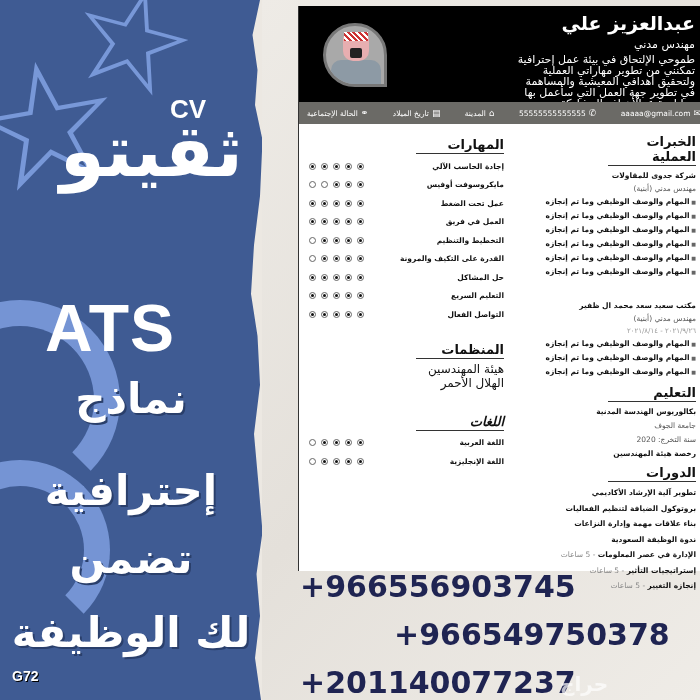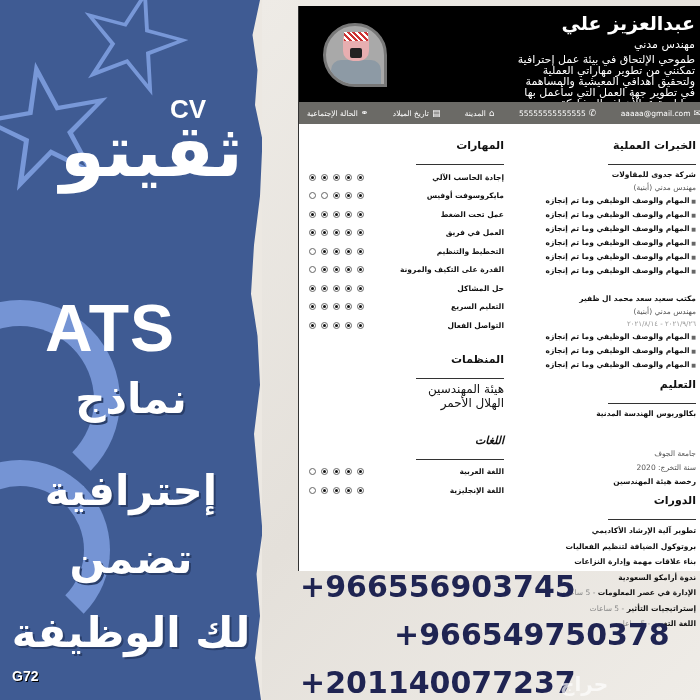--- a/index.html
+++ b/index.html
@@ -33,21 +33,21 @@
   .avatar .ghutra { position: absolute; left: 18px; top: 6px; width: 24px; height: 9px; background: repeating-linear-gradient(45deg,#c33 0 2px,#fff 2px 4px); }
   .avatar .body { position: absolute; left: 5px; top: 34px; width: 50px; height: 30px; background: #8d9aa5; border-radius: 10px 10px 0 0; }
   .avatar .face { position: absolute; left: 24px; top: 22px; width: 12px; height: 10px; background: #222; border-radius: 2px; }
 
   .contact-bar { position: absolute; left: 0; top: 96px; width: 410px; height: 22px; background: #6b6a66; color: #fff; display: flex; justify-content: space-between; align-items: center; padding: 0 8px; font-size: 7.5px; }
   .contact-item { display: flex; align-items: center; gap: 3px; }
   .ci-icon { font-size: 9px; }
 
   .col-right { position: absolute; right: 12px; top: 128px; width: 190px; }
   .col-left { position: absolute; left: 10px; top: 128px; width: 195px; }
-  .sec-title { font-size: 11px; font-weight: bold; color: #111; border-bottom: 1.5px solid #333; display: inline-block; padding-bottom: 12px; margin-bottom: 3px; width: 88px; }
+  .sec-title { font-size: 13px; font-weight: bold; color: #111; border-bottom: 1.5px solid #333; display: inline-block; padding-bottom: 1px; margin-bottom: 3px; width: 88px; }
   .row-bold { font-size: 7.5px; font-weight: bold; color: #111; line-height: 13px; }
   .row-sub { font-size: 7.5px; color: #555; line-height: 13px; }
   .row-date { font-size: 7px; color: #999; line-height: 12px; }
   .bullet { font-size: 7.5px; font-weight: bold; color: #111; line-height: 14px; }
   .bullet::before { content: "■ "; font-size: 5px; color: #666; }
   .course { font-size: 7.5px; font-weight: bold; color: #111; line-height: 15.5px; }
   .course .hours { font-weight: normal; color: #888; }
 
   .skill-row { display: flex; justify-content: space-between; align-items: center; height: 18.5px; }
   .skill-label { font-size: 7.5px; font-weight: bold; color: #111; }
@@ -123,41 +123,41 @@
   <div class="col-right">
     <div class="sec-title">الخبرات العملية</div>
     <div class="row-bold">شركة جدوى للمقاولات</div>
     <div class="row-sub">مهندس مدني (أبنية)</div>
     <div class="bullet">المهام والوصف الوظيفي وما تم إنجازه</div>
     <div class="bullet">المهام والوصف الوظيفي وما تم إنجازه</div>
     <div class="bullet">المهام والوصف الوظيفي وما تم إنجازه</div>
     <div class="bullet">المهام والوصف الوظيفي وما تم إنجازه</div>
     <div class="bullet">المهام والوصف الوظيفي وما تم إنجازه</div>
     <div class="bullet">المهام والوصف الوظيفي وما تم إنجازه</div>
-    <div class="row-bold" style="margin-top:14px;">مكتب سعيد سعد محمد ال ظفير</div>
+    <div class="row-bold" style="margin-top:20px;">مكتب سعيد سعد محمد ال ظفير</div>
     <div class="row-sub">مهندس مدني (أبنية)</div>
     <div class="row-date">٢٠٢١/٩/٢٦ - ٢٠٢١/٨/١٤</div>
     <div class="bullet">المهام والوصف الوظيفي وما تم إنجازه</div>
     <div class="bullet">المهام والوصف الوظيفي وما تم إنجازه</div>
     <div class="bullet">المهام والوصف الوظيفي وما تم إنجازه</div>
 
     <div class="sec-title" style="margin-top:6px;">التعليم</div>
     <div class="row-bold" style="line-height:14px;">بكالوريوس الهندسة المدنية</div>
-    <div class="row-sub" style="line-height:14px;margin-top:26px;">جامعة الجوف</div>
+    <div class="row-sub" style="line-height:14px;">جامعة الجوف</div>
     <div class="row-sub" style="line-height:14px;">سنة التخرج: 2020</div>
     <div class="row-bold" style="line-height:14px;">رخصة هيئة المهندسين</div>
 
     <div class="sec-title" style="margin-top:4px;">الدورات</div>
     <div class="course"><span>تطوير آلية الإرشاد الأكاديمي</span></div>
     <div class="course"><span>بروتوكول الضيافة لتنظيم الفعاليات</span></div>
     <div class="course"><span>بناء علاقات مهمة وإدارة النزاعات</span></div>
-    <div class="course"><span>ندوة أرامكو السعودية</span></div>
+    <div class="course"><span>ندوة الوظيفة السعودية</span></div>
     <div class="course"><span>الإدارة في عصر المعلومات</span><span class="hours"> - 5 ساعات</span></div>
     <div class="course"><span>إستراتيجيات التأثير</span><span class="hours"> - 5 ساعات</span></div>
-    <div class="course"><span>اللغة التغيير</span><span class="hours"> - 5 ساعات</span></div>
+    <div class="course"><span>إنجازه التغيير</span><span class="hours"> - 5 ساعات</span></div>
   </div>
 
   <div class="col-left">
     <div class="sec-title">المهارات</div>
     <div id="skills-list">
         <div class="skill-row">
           <span class="skill-label">إجادة الحاسب الآلي</span>
           <div class="dots">
             <span class="dot on"></span>
             <span class="dot on"></span>

